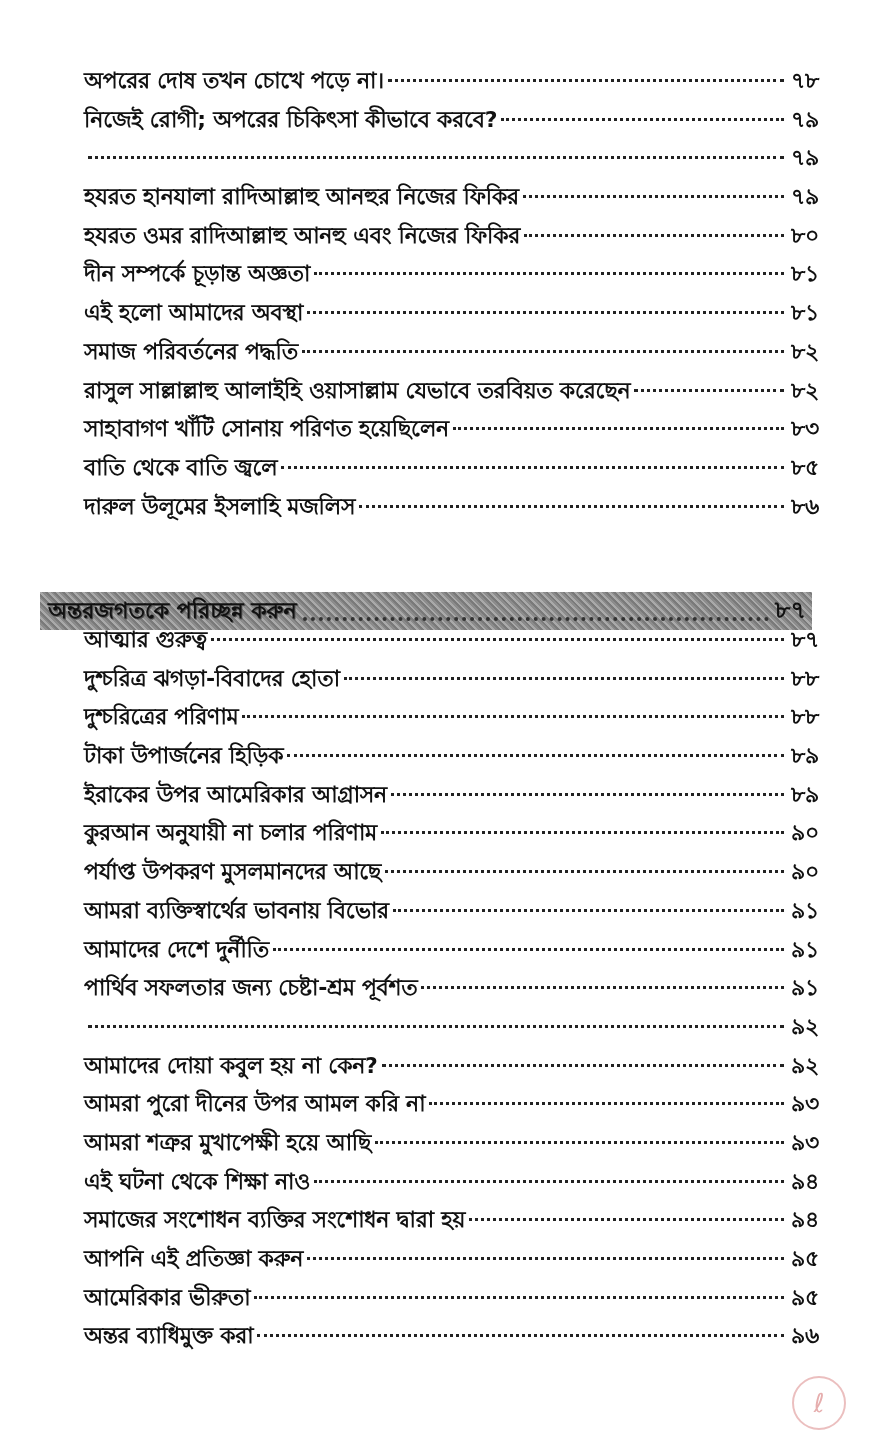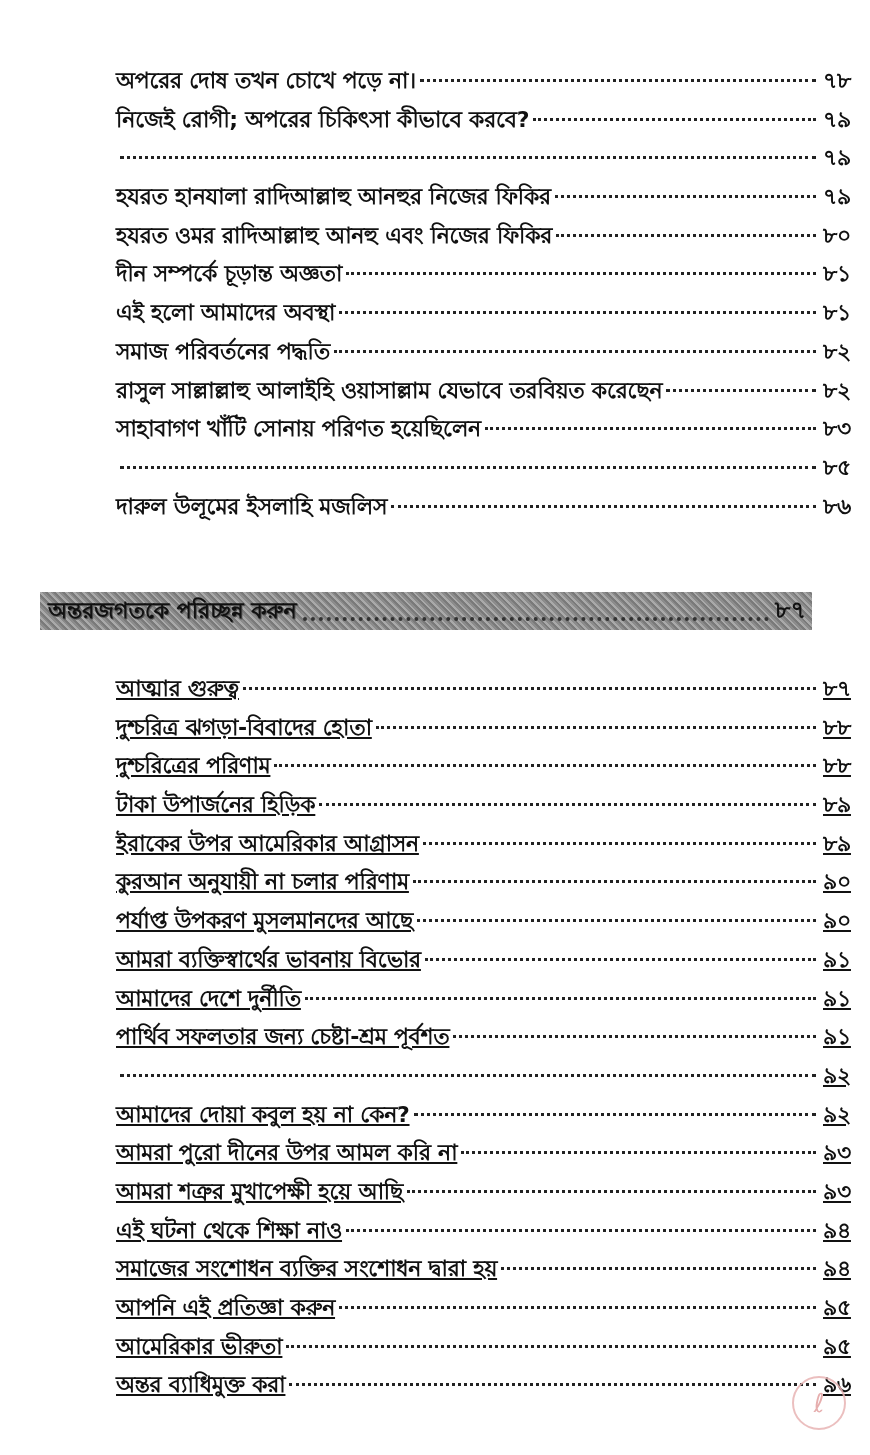--- a/index.html
+++ b/index.html
@@ -1,22 +1,22 @@
 <!DOCTYPE html>
 <html><head>
 <meta charset="utf-8">
 <style>
   html, body { margin: 0; padding: 0; }
   body {
     width: 870px; height: 1455px; background: #ffffff; position: relative; overflow: hidden;
     font-family: "DejaVu Sans", "Liberation Sans", sans-serif; color: #111;
   }
-  .toc { position: absolute; left: 84px; width: 738px; margin-left: 32px; }
+  .toc { position: absolute; left: 84px; width: 738px; }
   .toc-top { top: 62px; }
-  .toc-bottom { top: 670px; text-decoration: underline; }
+  .toc-bottom { top: 621px; }
   .row {
     display: flex; align-items: baseline; height: 38.7px;
     font-size: 22px; font-weight: bold; line-height: 38.7px; letter-spacing: -0.3px;
   }
   .row .title { white-space: nowrap; flex: 0 0 auto; }
   .row .leader {
     flex: 1 1 auto; margin: 0 4px; height: 0;
     border-bottom: 3px dotted #222; position: relative; top: -6px;
   }
   .row .page { flex: 0 0 auto; min-width: 34px; text-align: center; }
@@ -89,20 +89,21 @@
       <span class="title">রাসুল সাল্লাল্লাহু আলাইহি ওয়াসাল্লাম যেভাবে তরবিয়ত করেছেন</span>
       <span class="leader"></span>
       <span class="page">৮২</span>
     </div>
     <div class="row">
       <span class="title">সাহাবাগণ খাঁটি সোনায় পরিণত হয়েছিলেন</span>
       <span class="leader"></span>
       <span class="page">৮৩</span>
     </div>
     <div class="row">
+      <span class="title">বাতি থেকে বাতি জ্বলে</span>
       <span class="leader"></span>
       <span class="page">৮৫</span>
     </div>
     <div class="row">
       <span class="title">দারুল উলূমের ইসলাহি মজলিস</span>
       <span class="leader"></span>
       <span class="page">৮৬</span>
     </div>
   </div>
 

